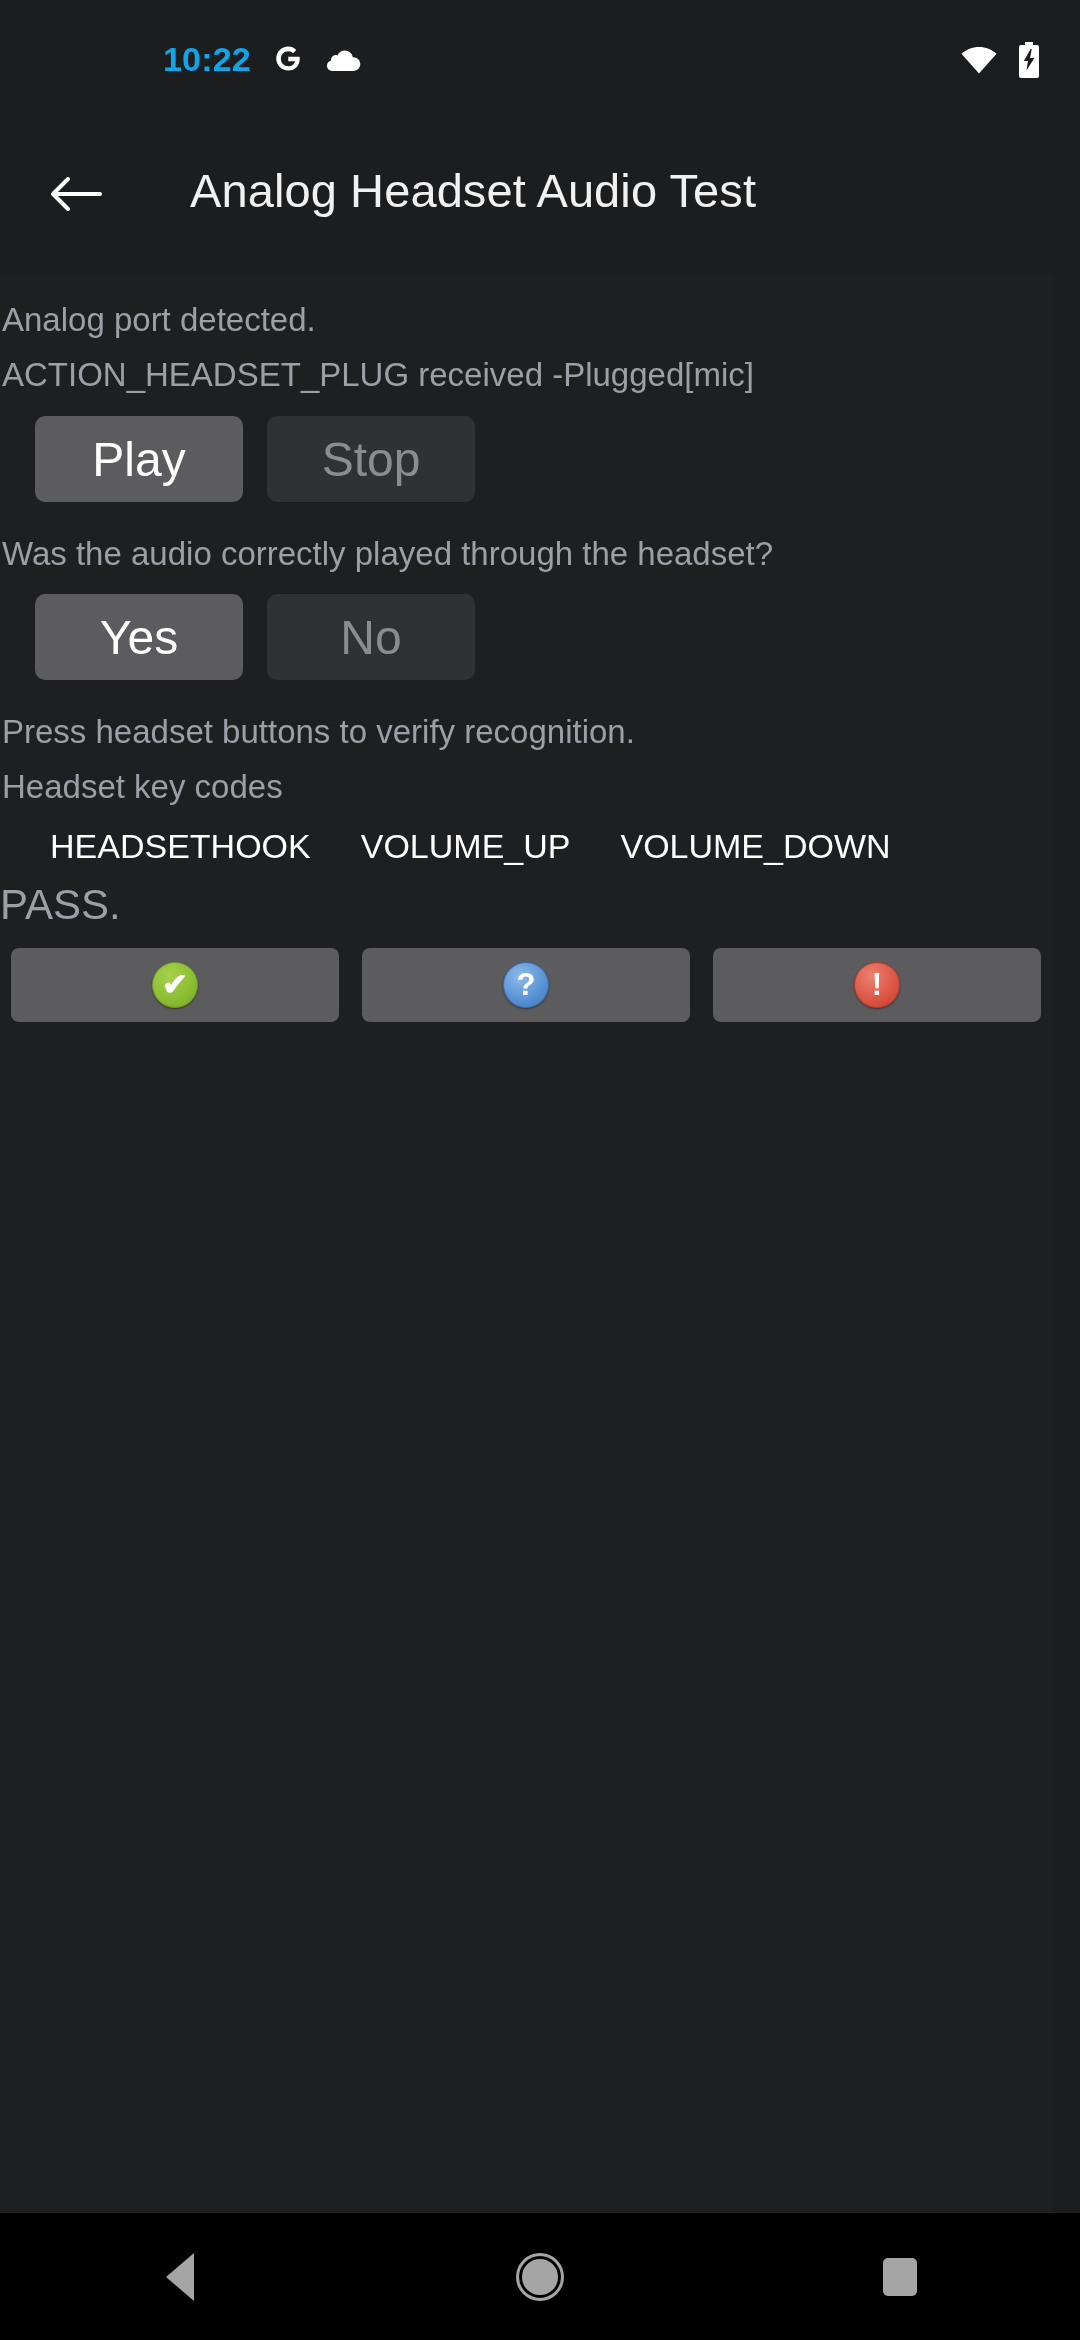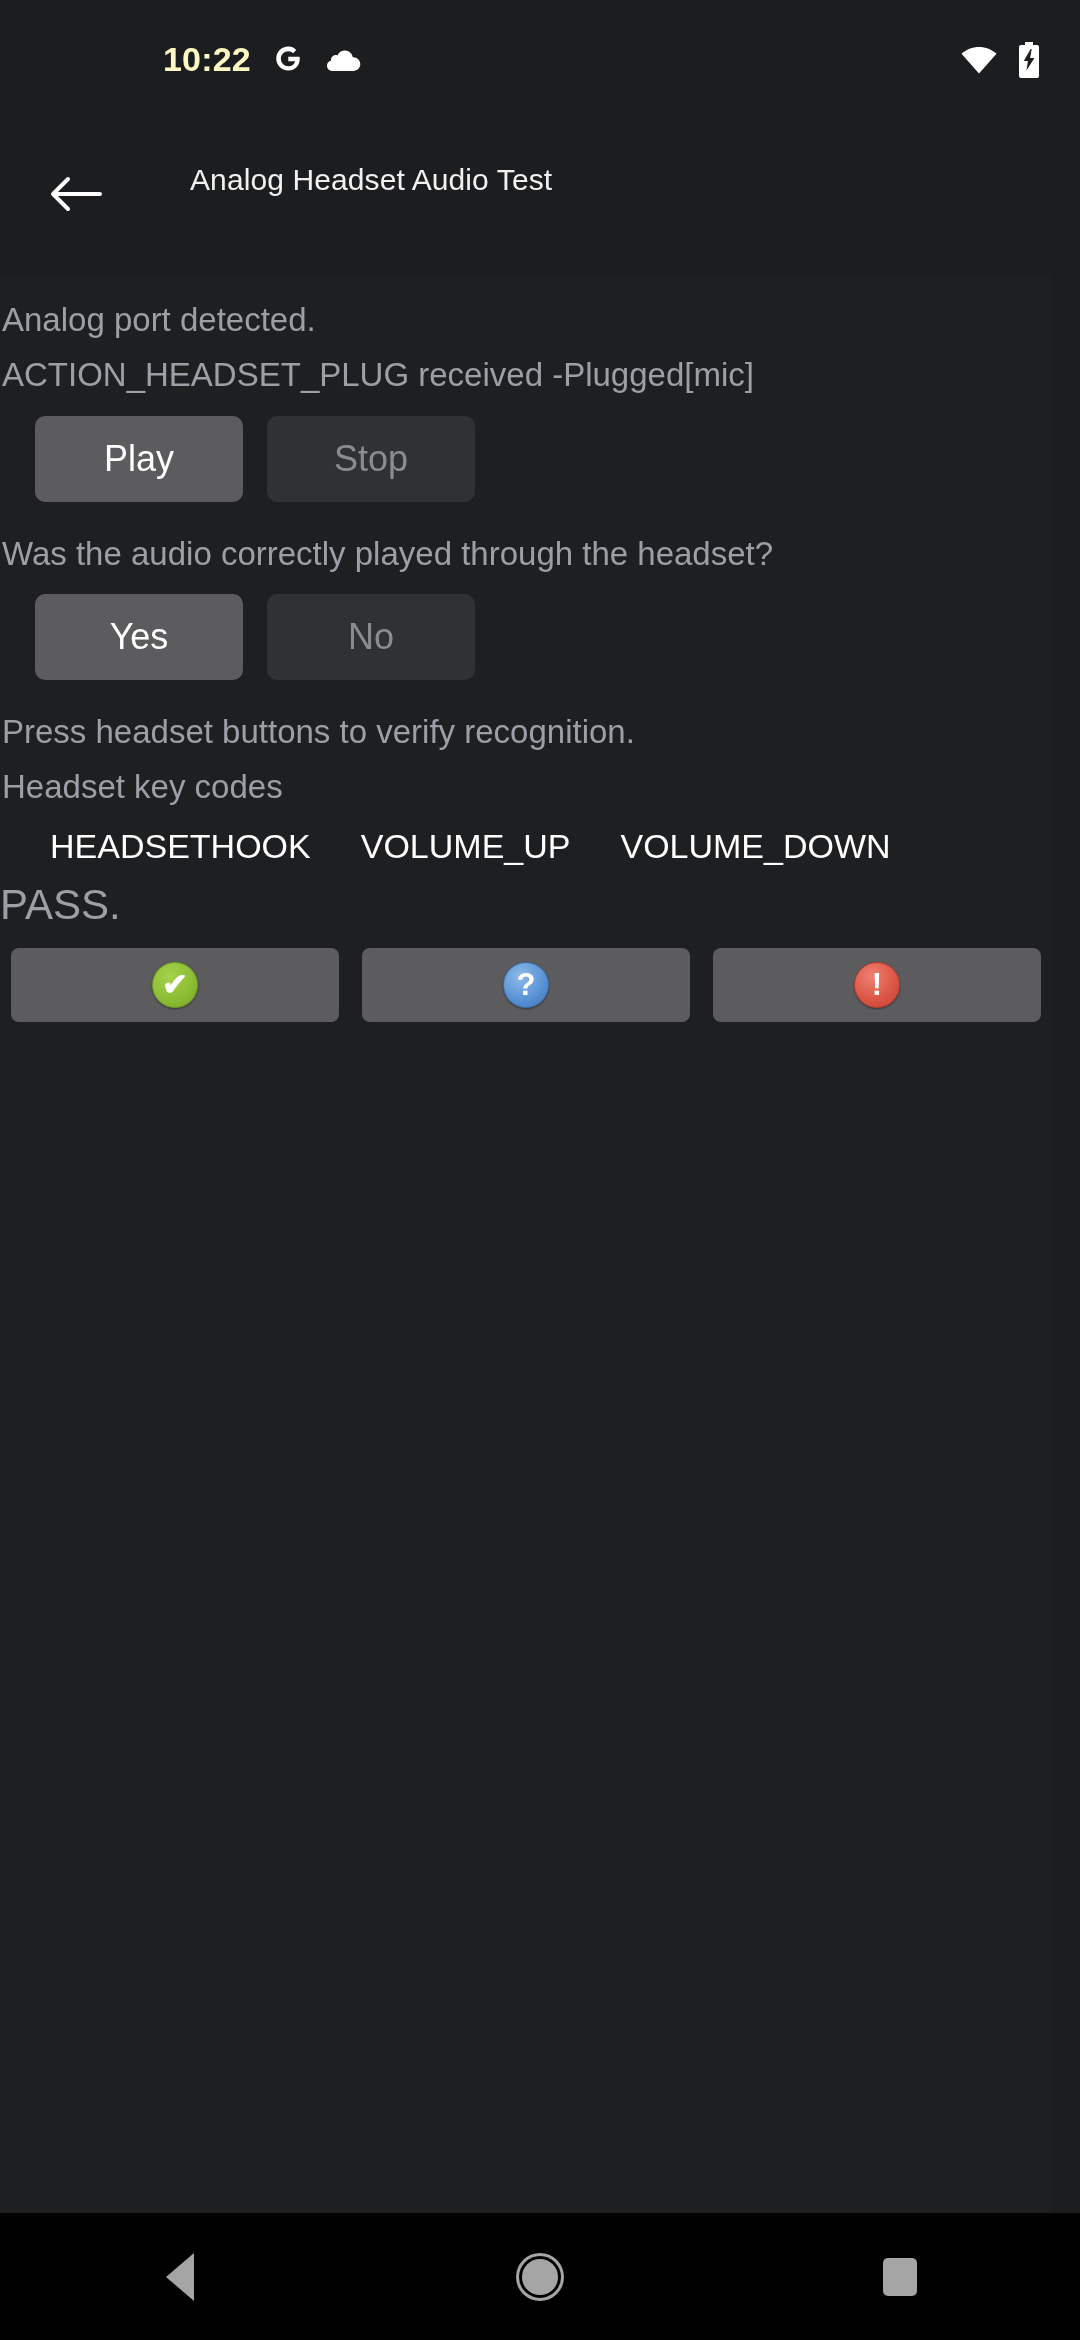--- a/index.html
+++ b/index.html
@@ -19,21 +19,21 @@
   #status-bar {
     position:absolute; top:0; left:0;
     width:1080px; height:108px;
     background:#1c1d1f;
   }
   #status-left {
     position:absolute; left:163px; top:42px;
     display:flex; align-items:center; gap:22px;
   }
   #clock {
-    color:#fef9c3; font-size:34px; font-weight:600;
+    color:#0ea5e9; font-size:34px; font-weight:600;
     letter-spacing:0.2px; line-height:34px;
   }
   .g-icon {
     width:30px; height:32px;
     display:inline-block; position:relative;
   }
   .g-icon svg { display:block; }
   .cloud-icon { width:36px; height:26px; display:inline-block; }
   #status-right {
     position:absolute; right:38px; top:42px;
@@ -51,21 +51,21 @@
   #back-button {
     position:absolute; left:40px; top:50px;
     width:72px; height:72px;
     display:flex; align-items:center; justify-content:center;
     cursor:pointer;
   }
   #back-button svg { display:block; }
   #page-title {
     position:absolute; left:190px; top:55px;
     color:#f1f1f1;
-    font-size:30px; font-weight:500;
+    font-size:47px; font-weight:500;
     letter-spacing:0.1px;
     white-space:nowrap;
   }
 
   
   #content {
     position:absolute; top:275px; left:0;
     width:1052px; height:1938px;
     background:#1e1f21;
     padding:0;
@@ -77,21 +77,21 @@
     padding-left:2px;
     white-space:nowrap;
   }
   #log-block { padding-top:17px; }
 
   .btn-row { display:flex; padding-left:35px; gap:24px; }
   .std-btn {
     width:208px; height:86px;
     border-radius:10px;
     display:flex; align-items:center; justify-content:center;
-    font-size:36px;
+    font-size:48px;
     border:none;
     font-family:"Liberation Sans", sans-serif;
   }
   .std-btn.enabled { background:#5c5c5e; color:#ffffff; cursor:pointer; }
   .std-btn.disabled { background:#303133; color:#8b8c8e; }
 
   #play-stop-row { margin-top:14px; }
   #question-text { margin-top:24px; }
   #yes-no-row { margin-top:13px; }
   #press-text { margin-top:24px; }

